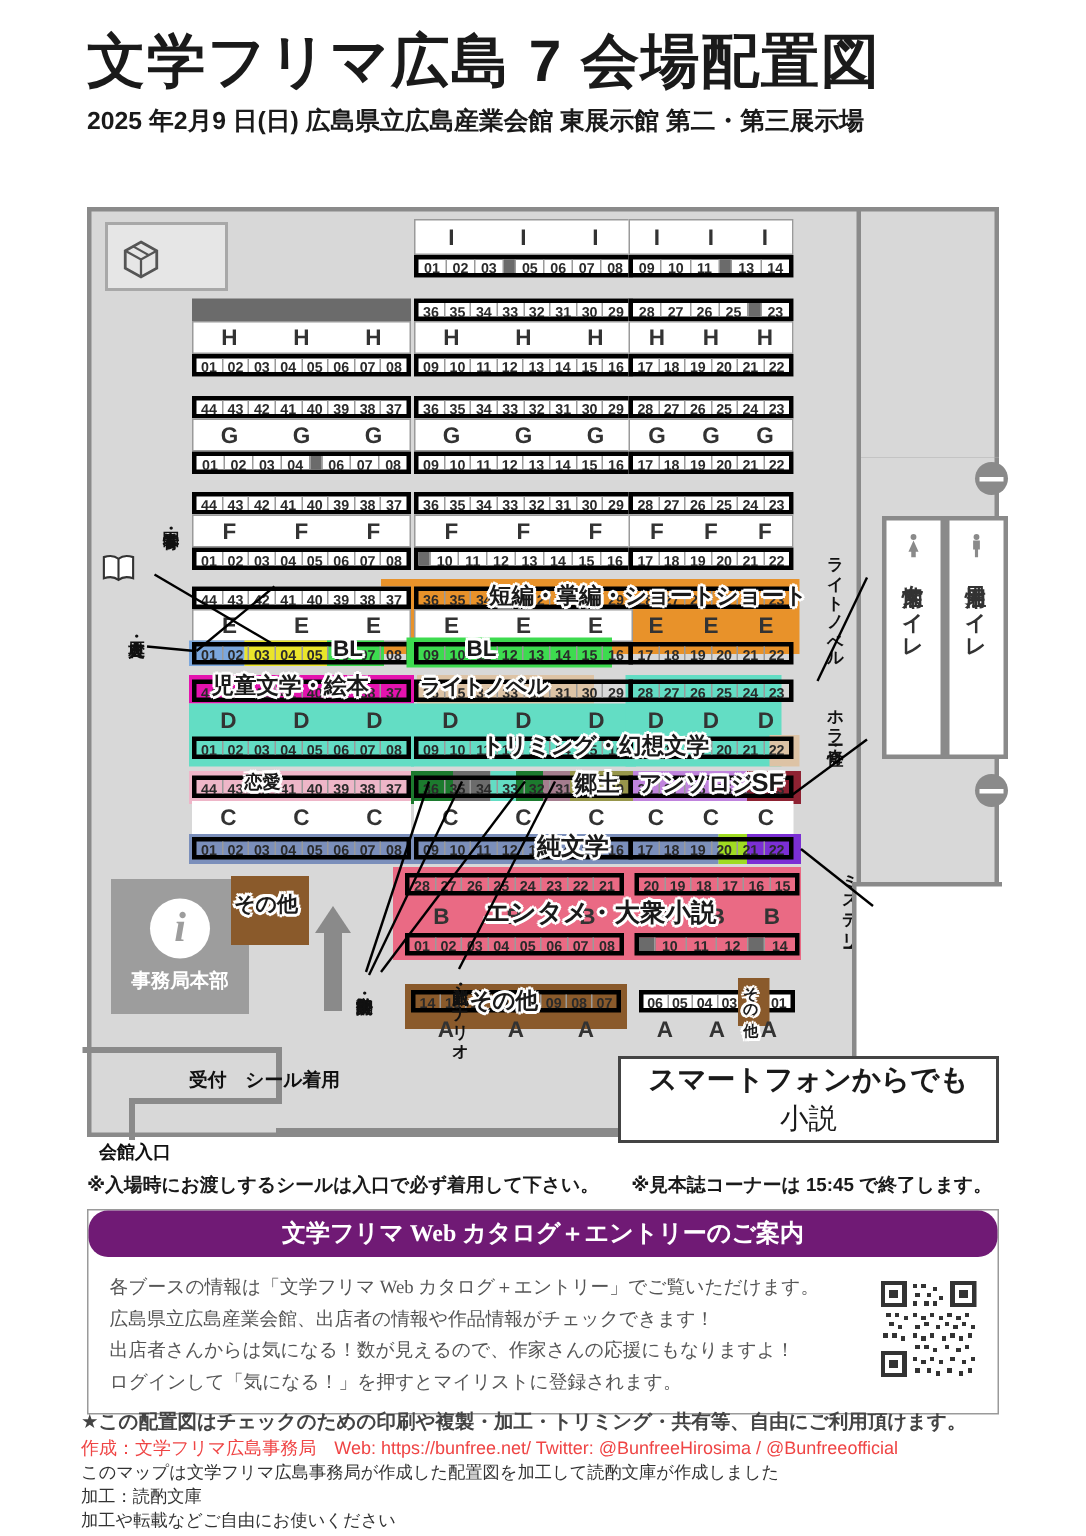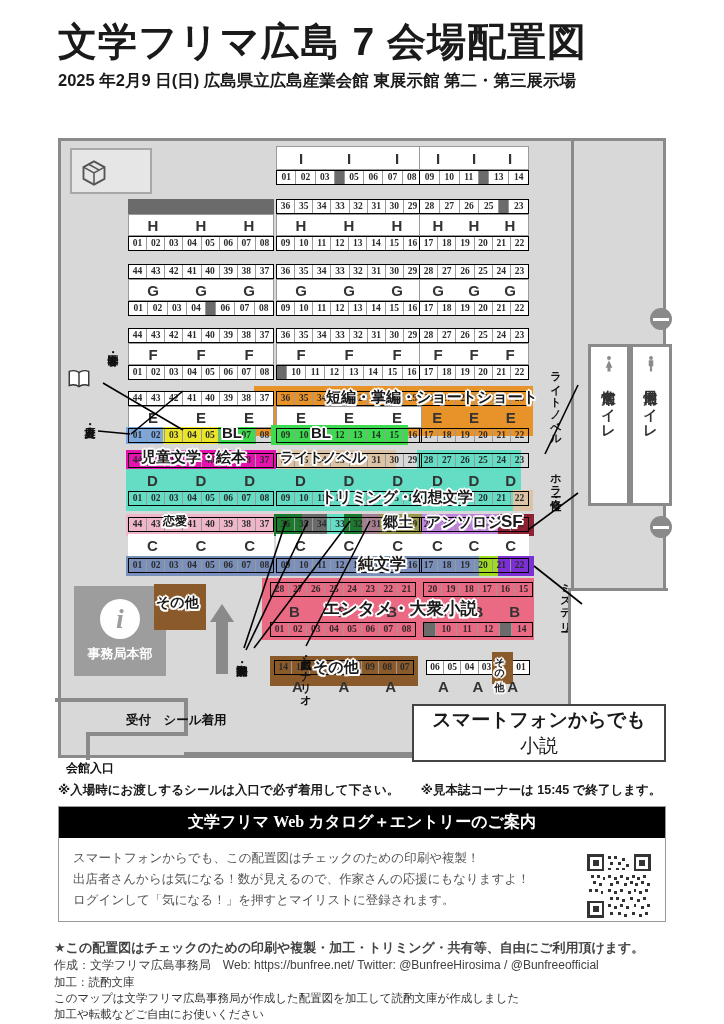--- a/index.html
+++ b/index.html
@@ -18,21 +18,21 @@
   .hall{position:absolute;left:0;top:0;width:516px;height:620px;background:#d8d8d8;
         border:3px solid #8a8a8a;box-sizing:border-box;}
   .hall-notch{position:absolute;left:516px;top:0;width:92px;height:170px;background:#d8d8d8;
         border:3px solid #8a8a8a;border-left:none;box-sizing:border-box;}
   .hall-right{position:absolute;left:516px;top:167px;width:92px;height:286px;background:#d8d8d8;
         border:3px solid #8a8a8a;border-left:none;border-top:none;box-sizing:border-box;}
   .white-cut{position:absolute;left:510px;top:450px;width:100px;height:172px;background:#fff;
         border-left:3px solid #8a8a8a;border-top:3px solid #8a8a8a;box-sizing:border-box;}
 
   
-  .numrow{position:absolute;display:flex;background:#fff;border:1px solid #000000;box-sizing:border-box;font-family:Liberation Serif, serif;}
+  .numrow{position:absolute;display:flex;background:#fff;border:3px solid #000000;box-sizing:border-box;}
   .numrow .c{
     flex:1 0 auto;text-align:center;font-size:9.5px;font-weight:bold;line-height:13px;
     border-right:1px solid #9a9a9a;box-sizing:border-box;color:#2a2a2a;
   }
   .numrow .c:last-child{border-right:none;}
   .numrow .c.blk{background:#6b6b6b;color:#6b6b6b;}
   .letrow{position:absolute;background:#fff;border:1px solid #9a9a9a;box-sizing:border-box;
     display:flex;align-items:center;justify-content:space-around;
     font-size:15px;font-weight:bold;color:#333;}
   .letrow.plain{border:none;background:transparent;}
@@ -67,29 +67,29 @@
     border:2px solid #444;background:#fff;box-sizing:border-box;
     display:flex;flex-direction:column;align-items:center;justify-content:center;}
   .legend .l1{font-size:19px;font-weight:bold;letter-spacing:0px;}
   .legend .l2{font-size:19px;font-weight:normal;}
 
   
   .notice{position:absolute;left:58px;top:782px;width:610px;font-size:12.5px;font-weight:bold;}
   .notice .n2{margin-left:18px;}
 
   .catalog{position:absolute;left:58px;top:806px;width:608px;border:1px solid #9a9a9a;box-sizing:border-box;background:#fff;}
-  .catalog .chead{background:#000000;color:#fff;text-align:center;font-size:16px;font-weight:bold;
-    padding:5px 0;font-family:"Liberation Serif",serif;}
+  .catalog .chead{background:#701a75;color:#fff;text-align:center;font-size:16px;font-weight:bold;
+    padding:5px 0;font-family:"Liberation Serif",serif;border-radius:13px;}
   .catalog .cbody{position:relative;padding:10px 14px 10px 14px;}
   .catalog .cline{font-size:12.5px;line-height:21px;color:#555;font-family:"Liberation Serif",serif;}
   .qr{position:absolute;right:14px;top:16px;width:64px;height:64px;}
 
   .footer{position:absolute;left:54px;top:938px;width:640px;}
   .footer .f1{font-size:13px;font-weight:bold;color:#444;line-height:19px;}
-  .footer .f2{font-size:12px;color:#404040;line-height:17px;}
+  .footer .f2{font-size:12px;color:#ef4444;line-height:17px;}
   .footer .f3{font-size:11.5px;color:#333;line-height:16px;}
 </style>
 </head>
 <body>
 
 <div class="header">
   <div class="title">文学フリマ広島 7 会場配置図</div>
   <div class="subtitle">2025 年2月9 日(日) 広島県立広島産業会館 東展示館 第二・第三展示場</div>
 </div>
 
@@ -774,21 +774,22 @@
 </div>
 
 <div class="notice">
   <span>※入場時にお渡しするシールは入口で必ず着用して下さい。</span>
   <span class="n2">※見本誌コーナーは 15:45 で終了します。</span>
 </div>
 
 <div class="catalog">
   <div class="chead">文学フリマ Web カタログ＋エントリーのご案内</div>
   <div class="cbody">
-    <div class="cline">スマートフォンからでも、この配置図はチェックのための印刷や複製！</div>
+    <div class="cline">各ブースの情報は「文学フリマ Web カタログ＋エントリー」でご覧いただけます。</div>
+    <div class="cline">広島県立広島産業会館、出店者の情報や作品情報がチェックできます！</div>
     <div class="cline">出店者さんからは気になる！数が見えるので、作家さんの応援にもなりますよ！</div>
     <div class="cline">ログインして「気になる！」を押すとマイリストに登録されます。</div>
     <svg class="qr" viewBox="0 0 33 33" shape-rendering="crispEdges">
       <rect width="33" height="33" fill="#fff"></rect>
       <g fill="#333">
         <rect x="0" y="0" width="9" height="9"></rect>
           <rect x="1.5" y="1.5" width="6" height="6" fill="#fff"></rect>
           <rect x="3" y="3" width="3" height="3"></rect>
         <rect x="24" y="0" width="9" height="9"></rect>
           <rect x="25.5" y="1.5" width="6" height="6" fill="#fff"></rect>
@@ -854,16 +855,16 @@
           <rect x="27" y="31" width="1.5" height="1.5"></rect>
           <rect x="30" y="30" width="1.5" height="1.5"></rect>
       </g>
     </svg>
   </div>
 </div>
 
 <div class="footer">
   <div class="f1">★この配置図はチェックのための印刷や複製・加工・トリミング・共有等、自由にご利用頂けます。</div>
   <div class="f2">作成：文学フリマ広島事務局　Web: https://bunfree.net/  Twitter: @BunfreeHirosima / @Bunfreeofficial</div>
+  <div class="f3">このマップは文学フリマ広島事務局が作成した配置図を加工して読酌文庫が作成しました</div>
   <div class="f3">加工：読酌文庫</div>
-  <div class="f3">このマップは文学フリマ広島事務局が作成した配置図を加工して読酌文庫が作成しました</div>
   <div class="f3">加工や転載などご自由にお使いください</div>
 </div>
 
 </body></html>

